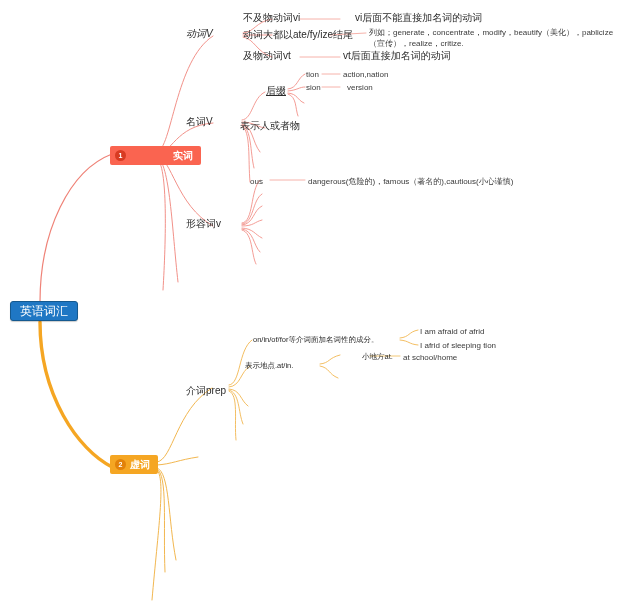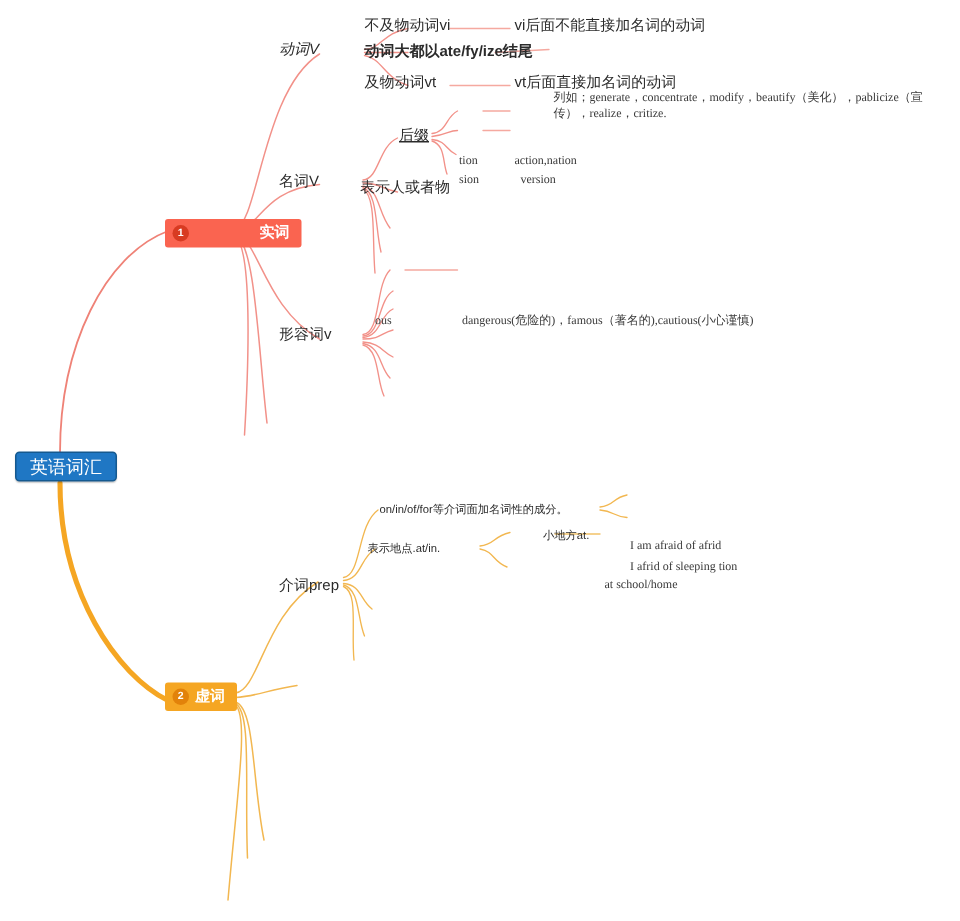--- a/index.html
+++ b/index.html
@@ -32,21 +32,21 @@
     display:inline-flex;align-items:center;justify-content:center;
     font-size:7px;color:#fff;font-weight:bold;flex:0 0 auto;
   }
   .m1 .badge{background:#d83b22;}
   .m2 .badge{background:#e2820a;}
 
   
   .lbl{position:absolute;white-space:nowrap;font-size:8.5px;line-height:11px;color:#2b2b2b;}
   .lbl.cjk{font-size:10px;}
   .lbl.small{font-size:7.5px;}
-  .lbl.serif{font-family:Liberation Serif, serif;font-size:8px;color:#3a3a3a;margin-top:32px;}
+  .lbl.serif{font-family:Liberation Sans, sans-serif;font-size:8px;color:#3a3a3a;}
   .lbl.wrap{white-space:normal;}
 </style>
 </head>
 <body>
 
 <svg id="canvas" viewBox="0 0 640 614">
   <g fill="none" stroke-linecap="round">
 
     <path d="M40,302 C40,230 70,170 112,154" stroke="#ef8277" stroke-width="1.2"></path>
 
@@ -147,24 +147,24 @@
 <div class="node main-node m2">
   <span class="badge">2</span>
   <span>虚词</span>
 </div>
 
 <div class="lbl cjk" style="left:186px;top:28px;font-style:italic;">动词V</div>
 <div class="lbl cjk" style="left:186px;top:116px;">名词V</div>
 <div class="lbl cjk" style="left:186px;top:218px;">形容词v</div>
 
 <div class="lbl cjk" style="left:243px;top:12px;">不及物动词vi</div>
-<div class="lbl cjk" style="left:243px;top:29px;font-weight:bold;">动词大都以ate/fy/ize结尾</div>
+<div class="lbl cjk" style="left:243px;top:29px;">动词大都以ate/fy/ize结尾</div>
 <div class="lbl cjk" style="left:243px;top:50px;">及物动词vt</div>
 
-<div class="lbl cjk" style="left:343px;top:12px;text-align:right;">vi后面不能直接加名词的动词</div>
+<div class="lbl cjk" style="left:355px;top:12px;text-align:right;">vi后面不能直接加名词的动词</div>
 <div class="lbl serif wrap" style="left:369px;top:27px;width:250px;">列如；generate，concentrate，modify，beautify（美化），pablicize（宣传），realize，critize.</div>
 <div class="lbl cjk" style="left:343px;top:50px;">vt后面直接加名词的动词</div>
 
 <div class="lbl cjk" style="left:266px;top:85px;text-decoration:underline;">后缀</div>
 <div class="lbl cjk" style="left:240px;top:120px;">表示人或者物</div>
 
 <div class="lbl serif" style="left:306px;top:69px;">tion</div>
 <div class="lbl serif" style="left:306px;top:82px;">sion</div>
 <div class="lbl serif" style="left:343px;top:69px;">action,nation</div>
 <div class="lbl serif" style="left:347px;top:82px;">version</div>

